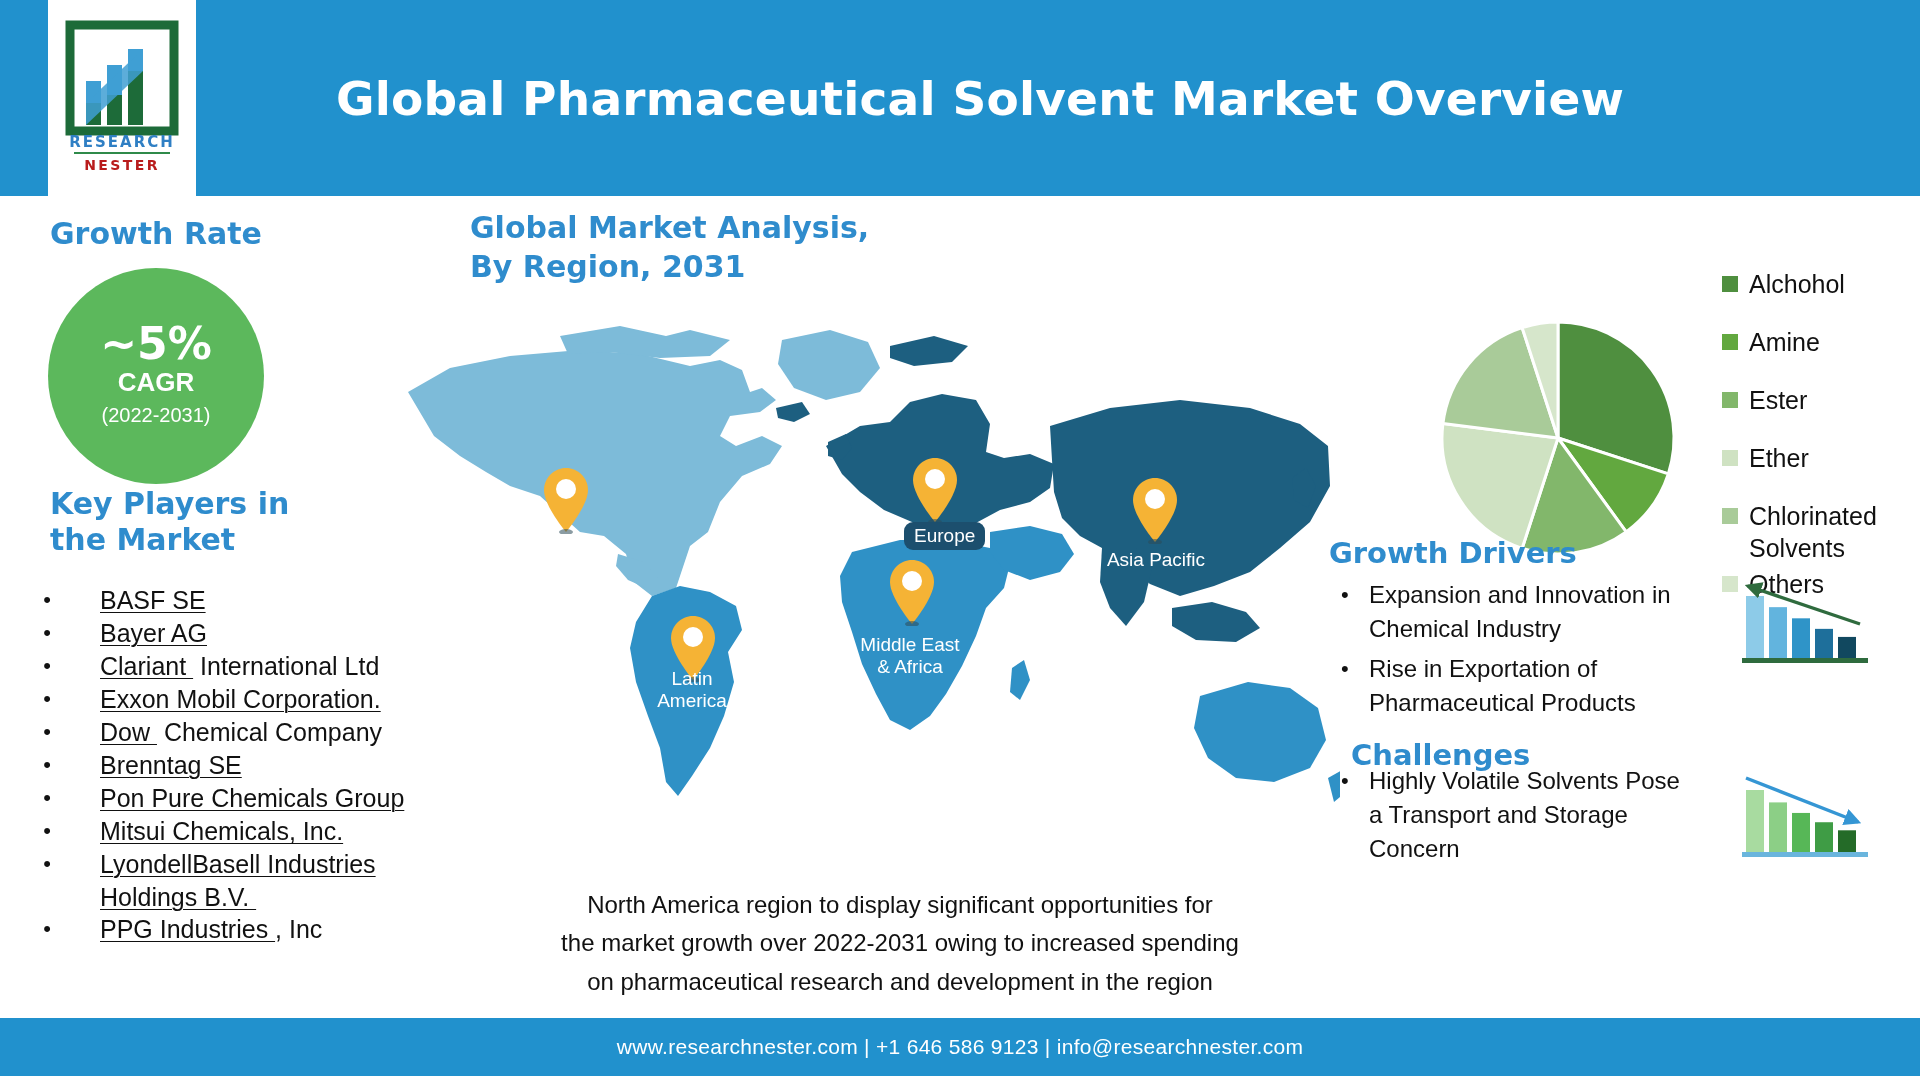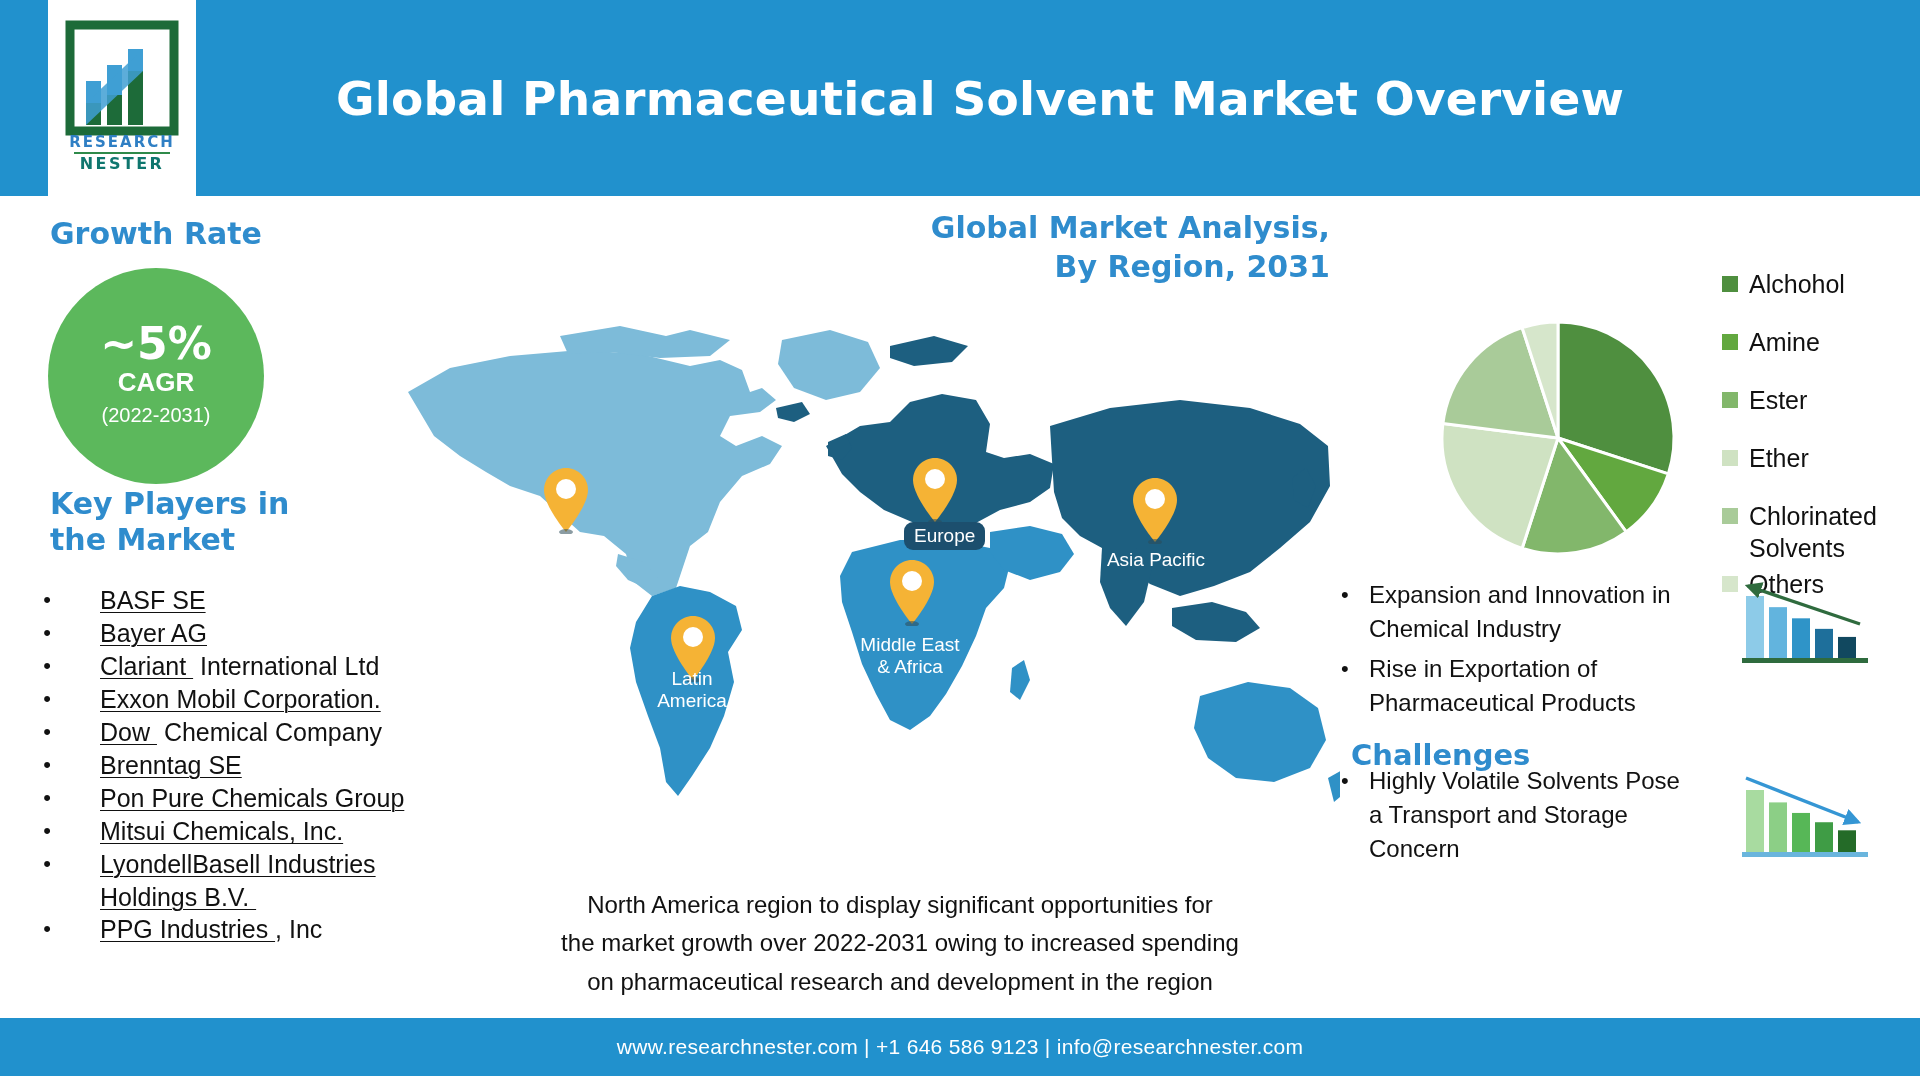--- a/index.html
+++ b/index.html
@@ -21,21 +21,21 @@
     background:#ffffff; display:flex; align-items:center; justify-content:center;
   }
   .logo-inner { width:124px; height:158px; position:relative; }
   .logo-title {
     position:absolute; left:0; bottom:26px; width:124px; text-align:center;
     font-size:15px; font-weight:700; letter-spacing:2.0px; color:#2f7fc4;
     font-family:"DejaVu Sans", sans-serif;
   }
   .logo-sub {
     position:absolute; left:0; bottom:4px; width:124px; text-align:center;
-    font-size:16px; font-weight:700; letter-spacing:2.4px; color:#0f766e;
+    font-size:14px; font-weight:700; letter-spacing:2.4px; color:#b91c1c;
     font-family:"DejaVu Sans", sans-serif;
   }
   .logo-rule { position:absolute; left:14px; bottom:23px; width:96px; height:2px; background:#2f8a4a; }
 
   .header-title {
     position:absolute; left:240px; top:0; width:1480px; height:196px;
     display:flex; align-items:center; justify-content:center;
     color:#ffffff; font-size:47px; font-weight:700; letter-spacing:.2px;
     font-family:"DejaVu Sans", sans-serif;
   }
@@ -71,21 +71,21 @@
   .players-list { position:absolute; left:34px; top:388px; width:440px; }
   .player-row { display:flex; align-items:flex-start; margin-bottom:1px; }
   .player-bullet { width:26px; flex:0 0 26px; text-align:center; font-size:22px; line-height:32px; color:#111; }
   .player-text { font-size:25px; line-height:32px; color:#111; white-space:pre;margin-left:40px; }
   .u { text-decoration:underline; text-decoration-thickness:1px; text-underline-offset:3px; }
   .player-cont { padding-left:26px; }
 
   
   .col-center { position:absolute; left:470px; top:196px; width:860px; height:822px; }
   .h-center {
-    position:absolute; left:0; top:12px; width:860px; text-align:right;
+    position:absolute; left:0; top:12px; width:860px; text-align:left;
     font-size:30px; font-weight:700; color:#2f8ccd; line-height:1.3;
     font-family:"DejaVu Sans", sans-serif;
   }
   .map-wrap { position:absolute; left:-80px; top:100px; width:950px; height:580px; }
   .map-wrap svg { width:100%; height:100%; display:block; }
 
   .pin { position:absolute; width:52px; height:68px; }
   .pin svg { width:100%; height:100%; display:block; }
   .region-label {
     position:absolute; color:#ffffff; font-size:19px; line-height:1.15;
@@ -330,20 +330,21 @@
         <div class="legend-row tight">
           <span class="legend-swatch" style="background: rgb(169, 203, 153);"></span>
           <span class="legend-label">Chlorinated Solvents</span>
         </div>
         <div class="legend-row tight">
           <span class="legend-swatch" style="background: rgb(214, 230, 203);"></span>
           <span class="legend-label">Others</span>
         </div>
       </div>
 
+    <div class="sec-head h-growth-drivers">Growth Drivers</div>
     <div class="bullets gd" id="gd-list">
         <div class="b-row">
           <span class="b-dot">•</span>
           <span class="b-text">Expansion and Innovation in Chemical Industry</span>
         </div>
         <div class="b-row">
           <span class="b-dot">•</span>
           <span class="b-text">Rise in Exportation of Pharmaceutical Products</span>
         </div>
       </div>

